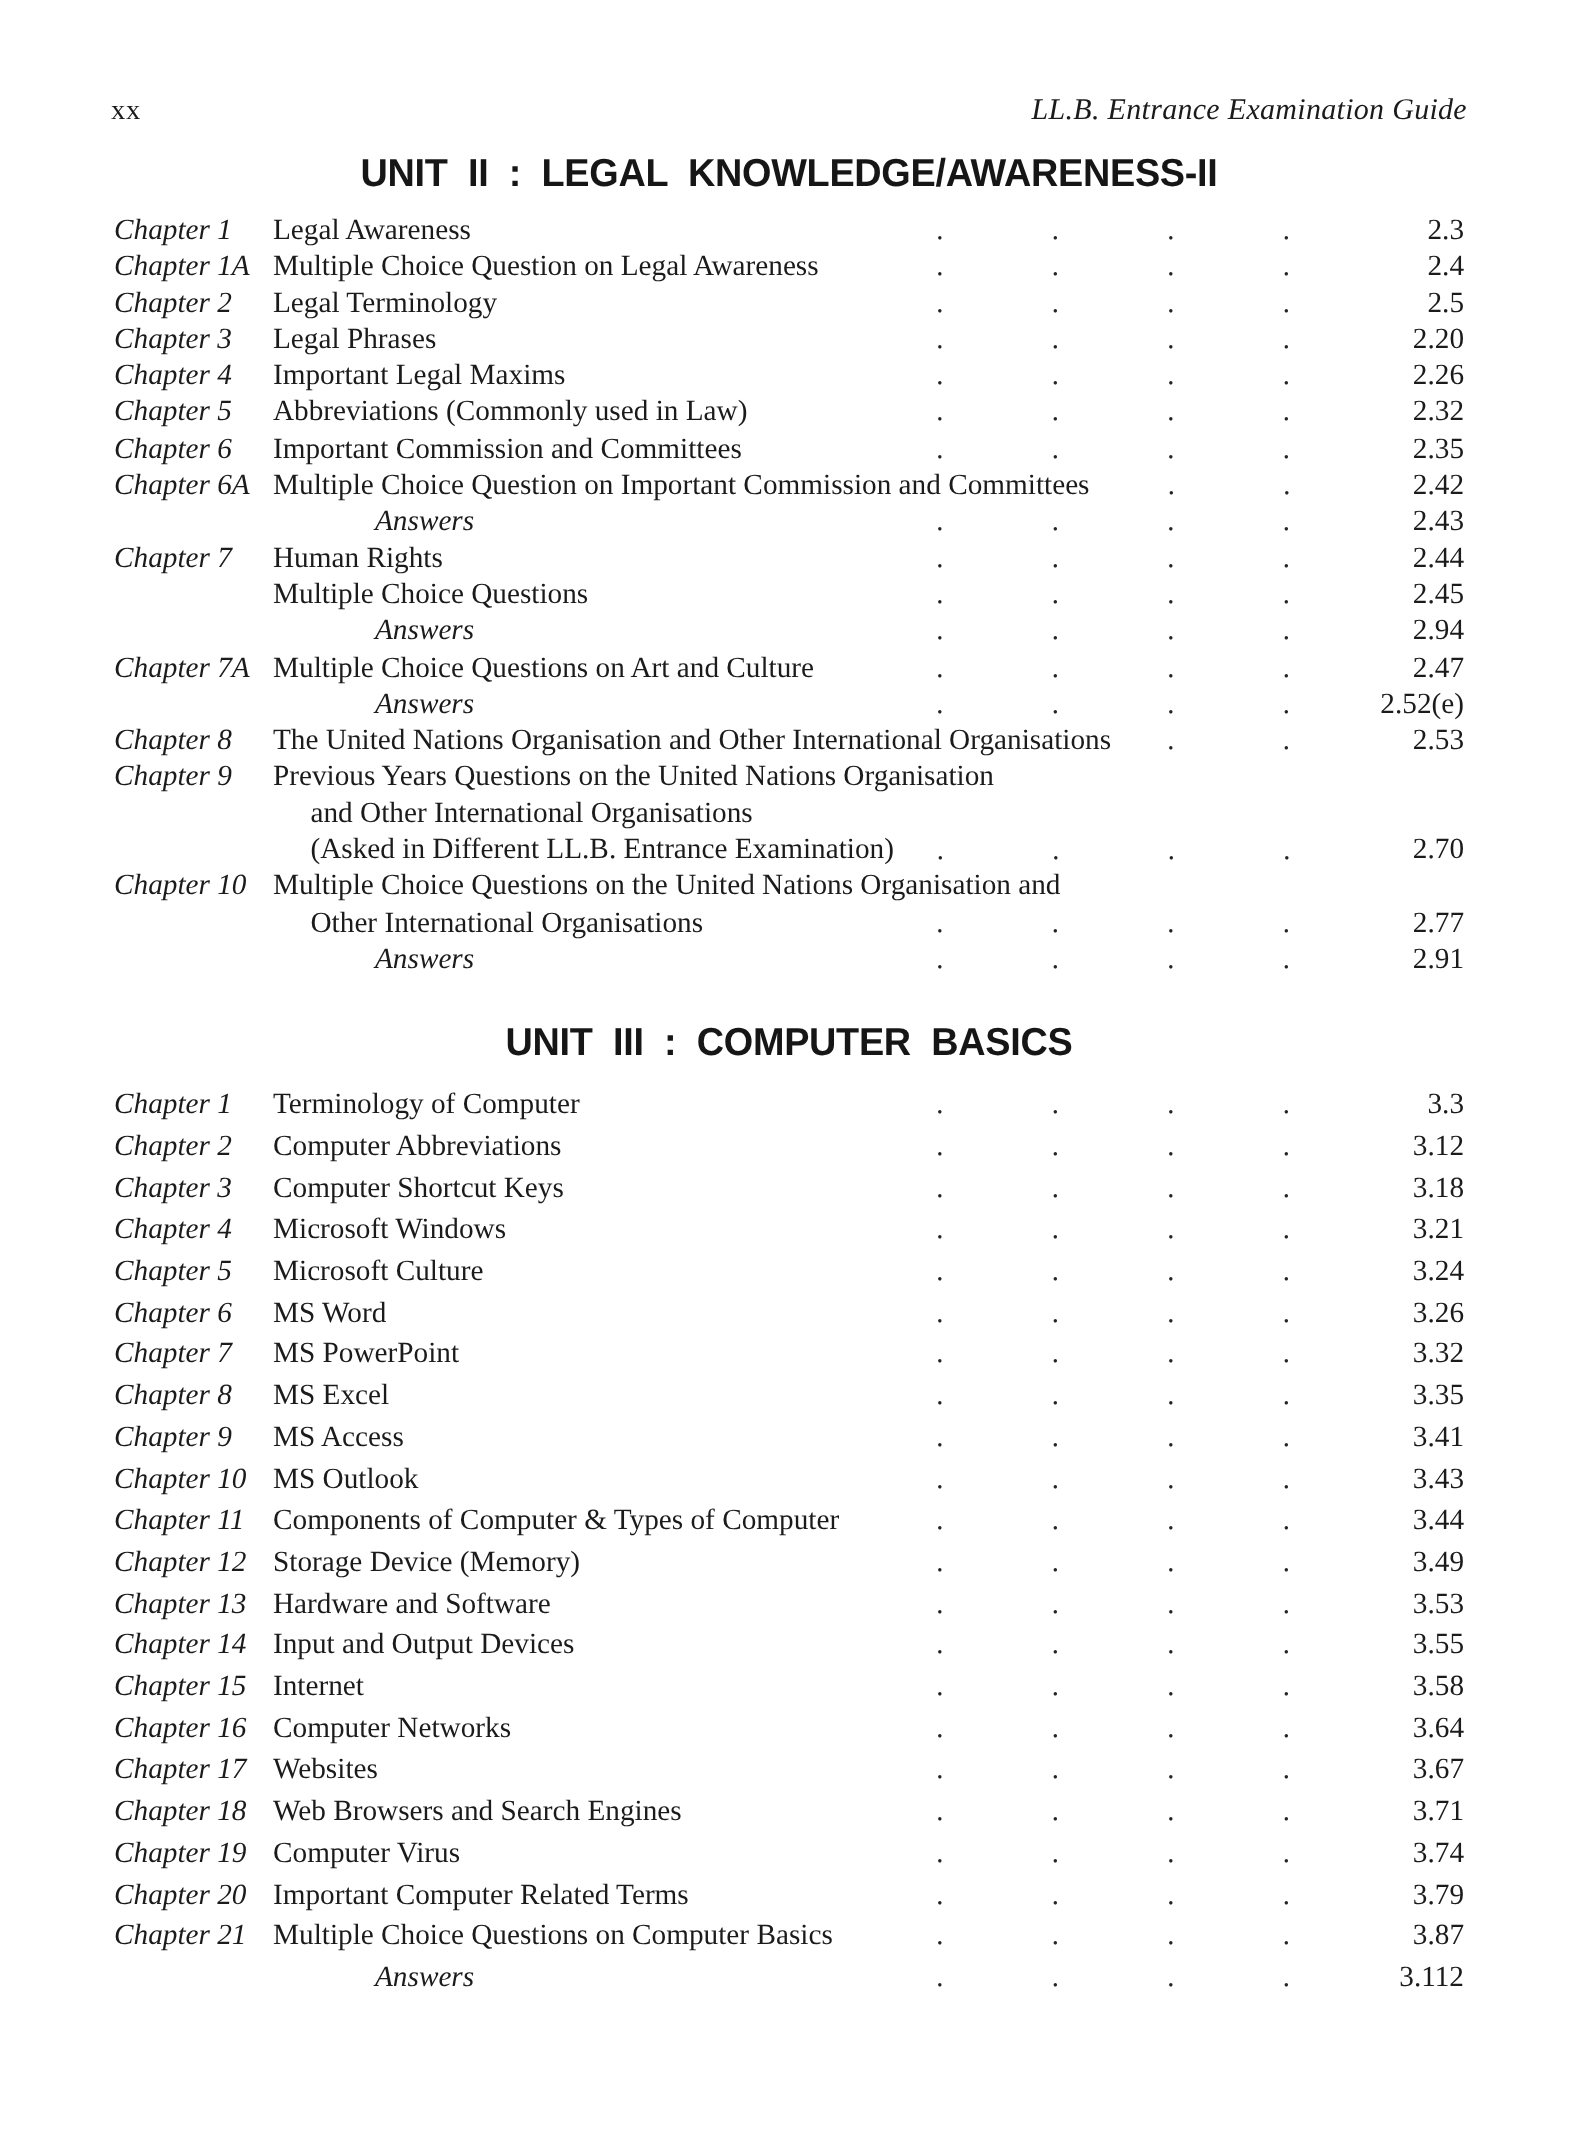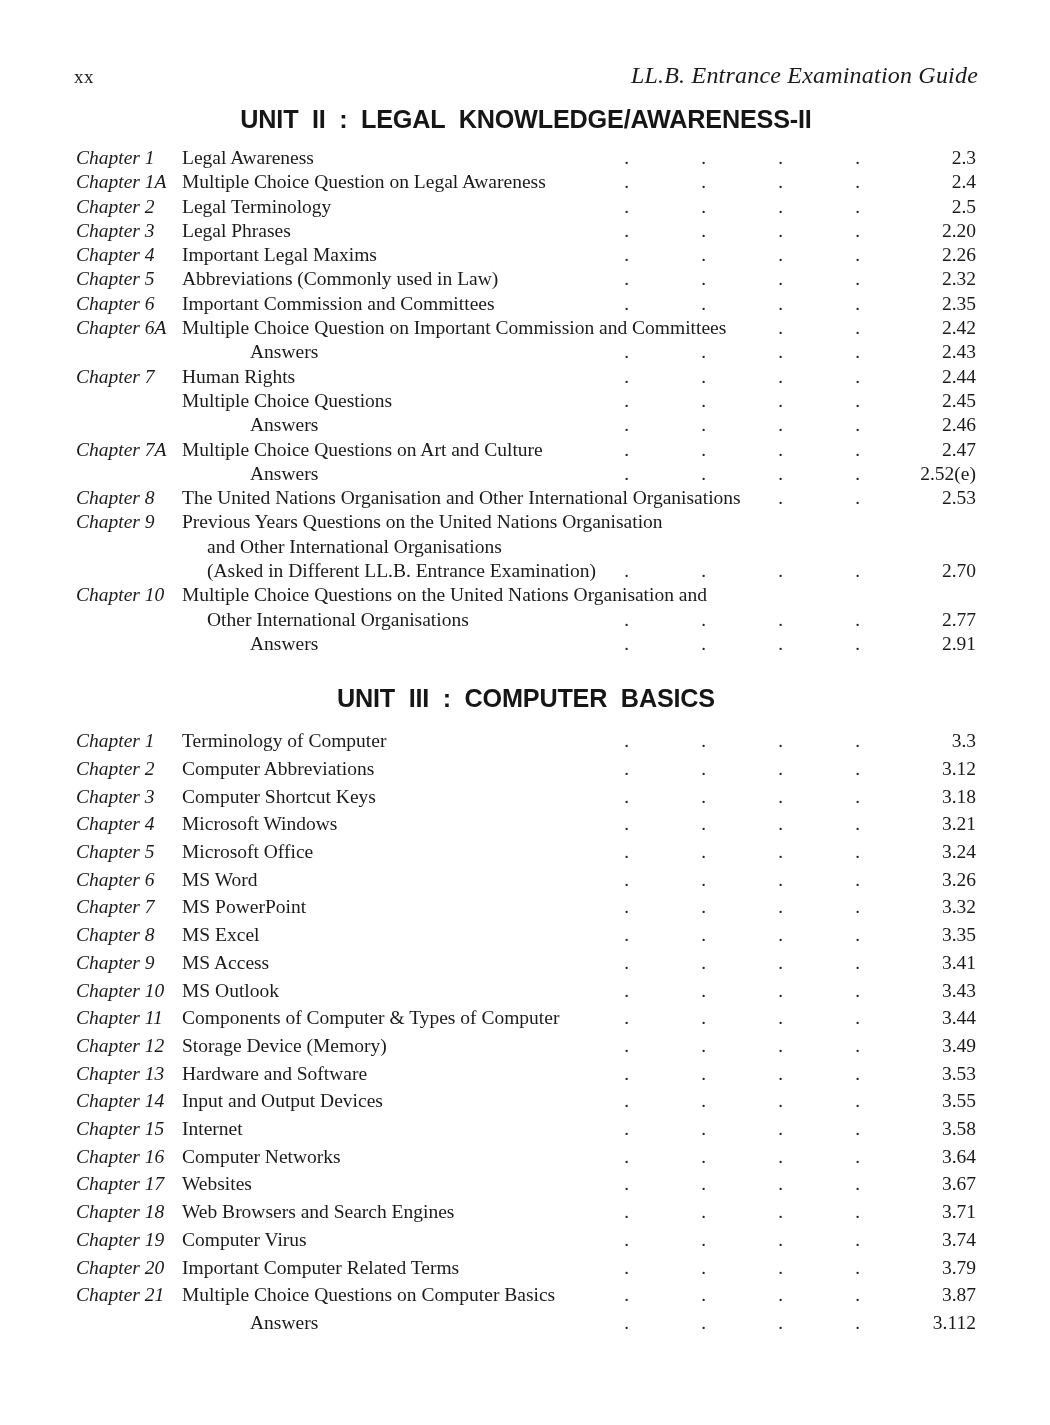--- a/index.html
+++ b/index.html
@@ -21,21 +21,21 @@
     display: flex;
     justify-content: space-between;
     align-items: baseline;
   }
   .folio {
     font-size: 19px;
     letter-spacing: 0.5px;
   }
   .running-title {
     font-style: italic;
-    font-size: 24px;
+    font-size: 20px;
     letter-spacing: 0.2px;
   }
   .unit-heading {
     margin: 0;
     text-align: center;
     font-family: "Liberation Sans", sans-serif;
     font-weight: 700;
     font-size: 26px;
     letter-spacing: -0.2px;
     word-spacing: 7px;
@@ -55,21 +55,21 @@
   .unit-0 .row { line-height: 24.3px; }
   .unit-1 .row { line-height: 27.7px; }
   .label {
     flex: 0 0 106px;
     white-space: nowrap;
     font-style: italic;
   }
   .title { flex: 0 0 auto; white-space: nowrap; }
   .row.indent-1 .title { padding-left: 25px; }
   .row.indent-2 .title { padding-left: 68px; }
-  .row.italic .title { }
+  .row.italic .title { font-style: italic; }
   .leader {
     flex: 1 1 auto;
     min-width: 0;
     overflow: hidden;
     direction: rtl;
     white-space: nowrap;
   }
   .leader .dot {
     display: inline-block;
     width: 77px;
@@ -171,21 +171,21 @@
     <span class="label"></span>
     <span class="title">Multiple Choice Questions</span>
     <span class="leader"><span class="dot">.</span><span class="dot">.</span><span class="dot">.</span><span class="dot">.</span></span>
     <span class="page-col">2.45</span>
   </div>
 
   <div class="row indent-2 italic">
     <span class="label"></span>
     <span class="title">Answers</span>
     <span class="leader"><span class="dot">.</span><span class="dot">.</span><span class="dot">.</span><span class="dot">.</span></span>
-    <span class="page-col">2.46</span>
+    <span class="page-col">2.94</span>
   </div>
 
   <div class="row indent-0">
     <span class="label">Chapter 7A</span>
     <span class="title">Multiple Choice Questions on Art and Culture</span>
     <span class="leader"><span class="dot">.</span><span class="dot">.</span><span class="dot">.</span><span class="dot">.</span></span>
     <span class="page-col">2.47</span>
   </div>
 
   <div class="row indent-2 italic">
@@ -272,21 +272,21 @@
 
   <div class="row indent-0">
     <span class="label">Chapter 4</span>
     <span class="title">Microsoft Windows</span>
     <span class="leader"><span class="dot">.</span><span class="dot">.</span><span class="dot">.</span><span class="dot">.</span></span>
     <span class="page-col">3.21</span>
   </div>
 
   <div class="row indent-0">
     <span class="label">Chapter 5</span>
-    <span class="title">Microsoft Office</span>
+    <span class="title">Microsoft Culture</span>
     <span class="leader"><span class="dot">.</span><span class="dot">.</span><span class="dot">.</span><span class="dot">.</span></span>
     <span class="page-col">3.24</span>
   </div>
 
   <div class="row indent-0">
     <span class="label">Chapter 6</span>
     <span class="title">MS Word</span>
     <span class="leader"><span class="dot">.</span><span class="dot">.</span><span class="dot">.</span><span class="dot">.</span></span>
     <span class="page-col">3.26</span>
   </div>

